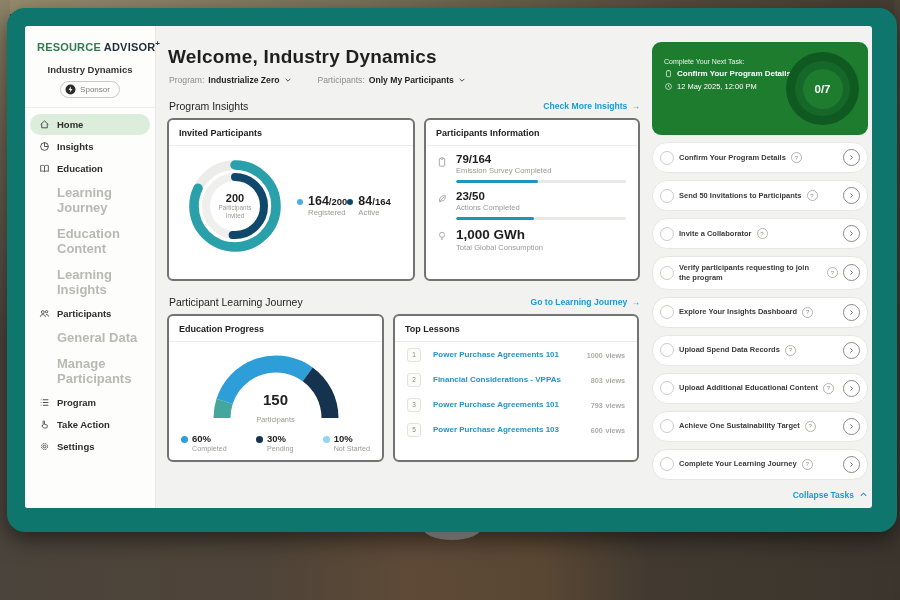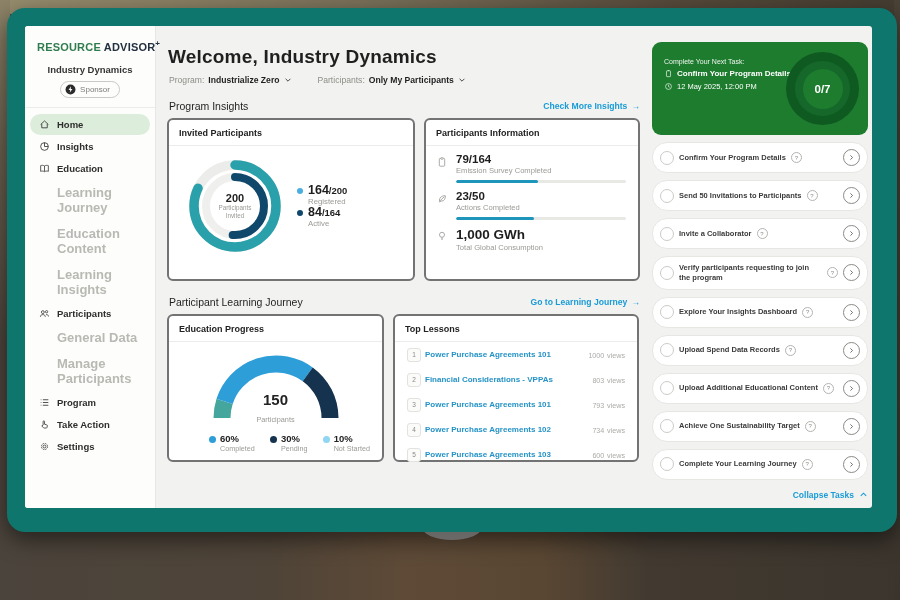--- a/index.html
+++ b/index.html
@@ -49,21 +49,21 @@
   .card{background:#ffffff;border:2px solid #737373;border-radius:6px;box-sizing:border-box;}
   .card h3{margin:8px 10px 7px;font-size:9px;font-weight:bold;color:#222;}
   .card .rule{border:none;border-top:1px solid #ececea;margin:0;}
   
   .card-invited{width:248px;height:163px;}
   .donut-flex{display:flex;align-items:center;gap:10px;padding:8px 6px 0 14px;}
   .donut-wrap{position:relative;width:104px;height:104px;}
   .donut-center{position:absolute;inset:0;display:flex;flex-direction:column;align-items:center;justify-content:center;text-align:center;}
   .donut-center b{font-size:11px;color:#1e1e1e;}
   .donut-center span{font-size:6.3px;color:#9a9a96;line-height:1.25;}
-  .legend-v{display:flex;flex-direction:column;}
+  .legend-v{display:flex;flex-direction:row;}
   .leg-item{display:flex;gap:5px;align-items:flex-start;}
   .dot{width:6px;height:6px;border-radius:50%;margin-top:4px;flex:0 0 auto;}
   .dot-lblue{background:#49aee0;}.dot-navy{background:#10486b;}
   .dot-blue{background:#2d9ed8;}.dot-dark{background:#15324f;}.dot-sky{background:#8fd6f2;}
   .leg-val{font-size:12.5px;font-weight:bold;color:#1e1e1e;line-height:1.05;}
   .leg-val .tot{font-size:9.5px;}
   .leg-lab{font-size:7.8px;color:#9a9a96;}
   
   .card-pinfo{width:216px;height:163px;}
   .pi-row{padding:7px 12px 0 10px;}
@@ -73,33 +73,33 @@
   .pi-lab{font-size:7.6px;color:#9a9a96;margin-top:1px;}
   .bar{margin:5px 0 0 20px;height:3px;background:#e8e8e5;border-radius:2px;overflow:hidden;}
   .bar i{display:block;height:100%;background:#1e96bc;border-radius:2px;}
   .pi-big{font-size:13.5px;font-weight:bold;color:#1e1e1e;}
   
   .card-edu{width:217px;height:148px;}
   .gauge-wrap{position:relative;width:160px;height:80px;margin:4px auto 0;}
   .gauge-center{position:absolute;left:0;right:0;bottom:0;text-align:center;}
   .gauge-center b{font-size:15px;color:#222;display:block;}
   .gauge-center span{font-size:7.3px;color:#9a9a96;}
-  .gauge-legend{display:flex;justify-content:space-between;padding:8px 12px 0;margin-left:28px;}
+  .gauge-legend{display:flex;justify-content:space-between;padding:8px 12px 0;}
   .gl-item{display:flex;gap:4px;align-items:flex-start;}
   .gl-item .dot{width:7px;height:7px;margin-top:2px;}
   .gl-pct{font-size:9.5px;font-weight:bold;color:#222;line-height:1.1;}
   .gl-lab{font-size:7.2px;color:#9a9a96;}
   
   .card-lessons{width:246px;height:148px;}
-  .lesson{display:flex;align-items:center;gap:4px;padding:5.5px 12px;}
+  .lesson{display:flex;align-items:center;gap:12px;padding:5.5px 12px;}
   .rank{width:12px;height:12px;border:1px solid #e2e2df;border-radius:3px;font-size:6.5px;color:#8a8a86;
     display:flex;align-items:center;justify-content:center;flex:0 0 auto;background:#fbfbfa;}
   .lesson-title{flex:1;font-size:8px;font-weight:bold;color:#2593c6;cursor:pointer;white-space:nowrap;overflow:hidden;}
   .views{font-size:9.5px;font-weight:bold;color:#2b2b2b;}
-  .views span{font-size:7.2px;font-weight:normal;color:#ababa7;}
+  .views span{font-size:7.2px;font-weight:bold;color:#ababa7;}
   
   .rightpanel{position:absolute;left:627px;top:0;width:216px;height:100%;}
   .todo-hero{margin-top:16px;height:93px;background:#1d7c2e;border-radius:9px;color:#fff;
     position:relative;box-sizing:border-box;padding:11px 12px;}
   .todo-hero h2{margin:0;font-size:12.5px;letter-spacing:.2px;}
   .todo-sub{font-size:7px;margin-top:5px;opacity:.92;}
   .todo-line{display:flex;align-items:center;gap:4px;margin-top:4px;font-size:8px;font-weight:bold;}
   .todo-line.date{font-weight:normal;font-size:7.5px;margin-top:4px;}
   .todo-line svg{width:9px;height:9px;color:#e8f3e9;flex:0 0 auto;}
   .ring-outer{position:absolute;right:9px;top:10px;width:73px;height:73px;border-radius:50%;
@@ -387,25 +387,20 @@
           <span class="rank">2</span>
           <span class="lesson-title">Financial Considerations - VPPAs</span>
           <span class="views"><span>803</span> <span>views</span></span>
         </div>
         <div class="lesson">
           <span class="rank">3</span>
           <span class="lesson-title">Power Purchase Agreements 101</span>
           <span class="views"><span>793</span> <span>views</span></span>
         </div>
         <div class="lesson">
-          <span class="rank">4</span>
-          <span class="lesson-title">Power Purchase Agreements 102</span>
-          <span class="views"><span>734</span> <span>views</span></span>
-        </div>
-        <div class="lesson">
           <span class="rank">5</span>
           <span class="lesson-title">Power Purchase Agreements 103</span>
           <span class="views"><span>600</span> <span>views</span></span>
         </div>
       </div>
     </div>
   </div>
 
   <div class="rightpanel">
     <div class="todo-hero">

